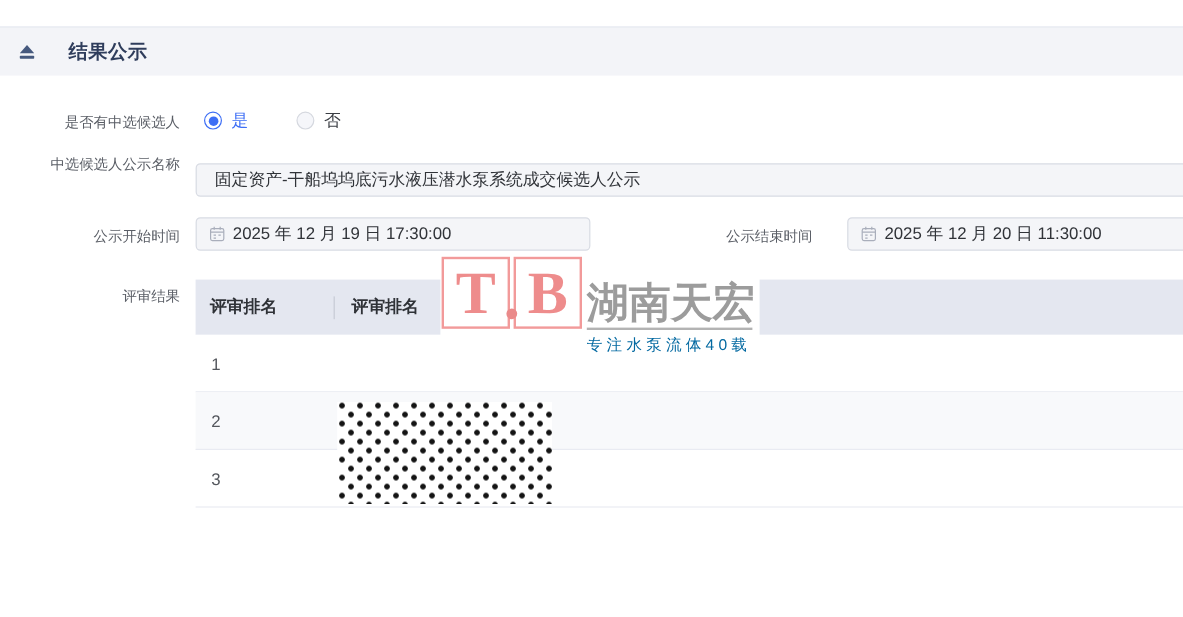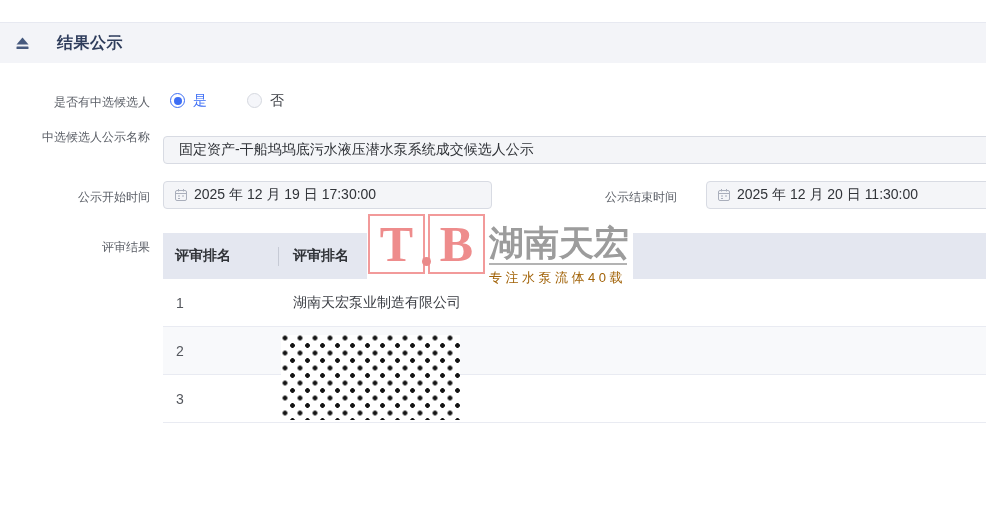--- a/index.html
+++ b/index.html
@@ -89,28 +89,28 @@
     border:2px solid #F29A9A; display:flex; align-items:center; justify-content:center;
     font-family:"Liberation Serif","DejaVu Serif",serif;
     font-weight:700; font-size:50px; color:#EE8C8C; line-height:1;
   }
   .tb-box.t { left:1px; }
   .tb-box.b { left:61px; }
   .tb-dot {
     position:absolute; left:55px; top:47px; width:9px; height:9px;
     border-radius:50%; background:#EA8A8A;
   }
-  .logo-right { position:absolute; left:122px; top:15px; width:141px; }
+  .logo-right { position:absolute; left:122px; top:25px; width:141px; }
   .logo-title {
     font-size:35px; font-weight:700; color:#9C9C9C; line-height:36px;
     white-space:nowrap; letter-spacing:0px;
   }
   .logo-underline { width:138px; height:2px; background:#B3B3B3; margin-top:2px; }
   .logo-tagline {
-    margin-top:4px; font-size:13px; color:#a16207; letter-spacing:3.5px;
+    margin-top:4px; font-size:13px; color:#0369a1; letter-spacing:3.5px;
     white-space:nowrap;
   }
 </style>
 </head>
 <body>
 
 <div id="stage">
 
   <div class="section-bar">
     <span class="eject-icon">
@@ -174,21 +174,20 @@
   <div class="f-label" style="top:239px;font-family:Liberation Serif, serif;">评审结果</div>
 
   <div class="result-table">
     <div class="t-head">
       <span class="th-rank">评审排名</span>
       <span class="col-divider"></span>
       <span class="th-company">评审排名</span>
     </div>
     <div class="t-row">
       <span class="td-rank">1</span>
-      <span class="td-company">湖南天宏泵业制造有限公司</span>
     </div>
     <div class="t-row alt">
       <span class="td-rank">2</span>
       <span class="td-company"></span>
     </div>
     <div class="t-row">
       <span class="td-rank">3</span>
       <span class="td-company"></span>
     </div>
   </div>

